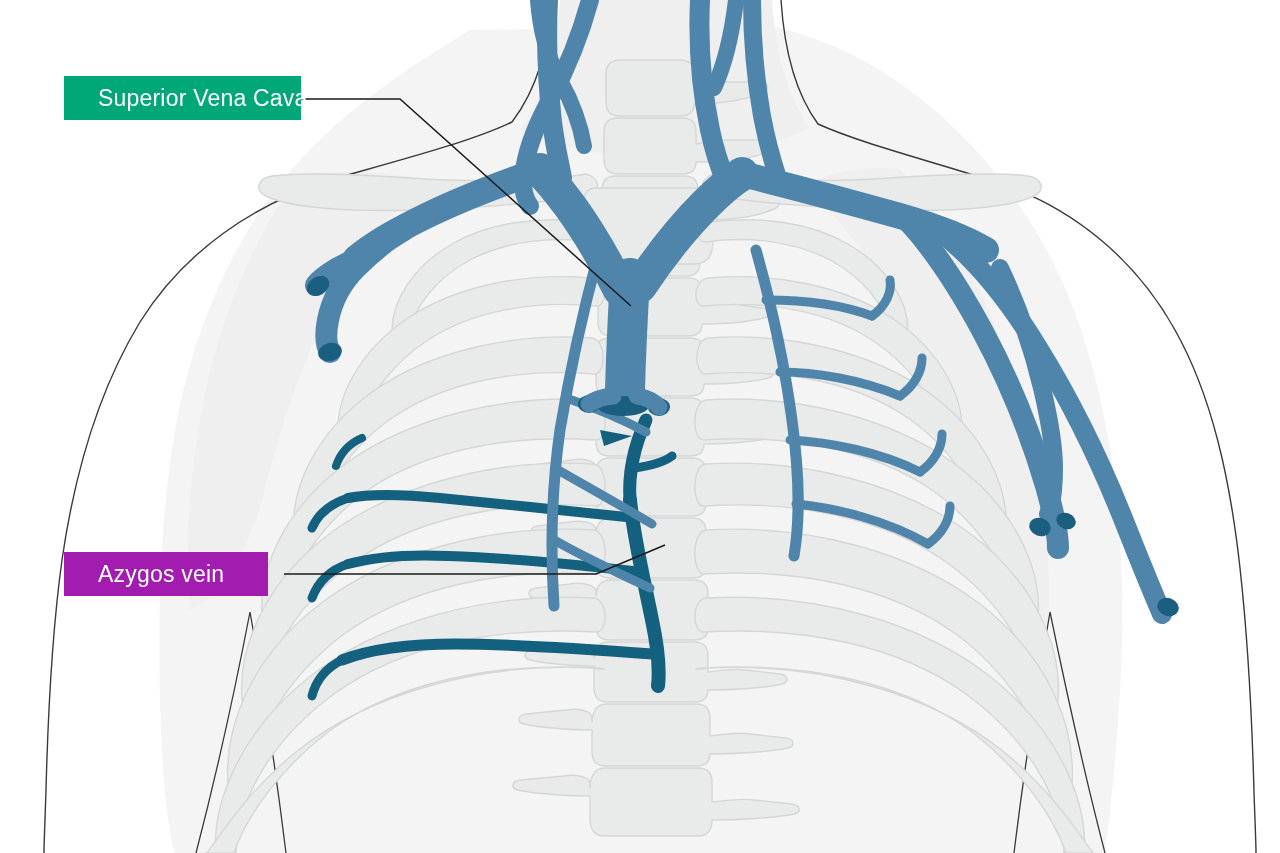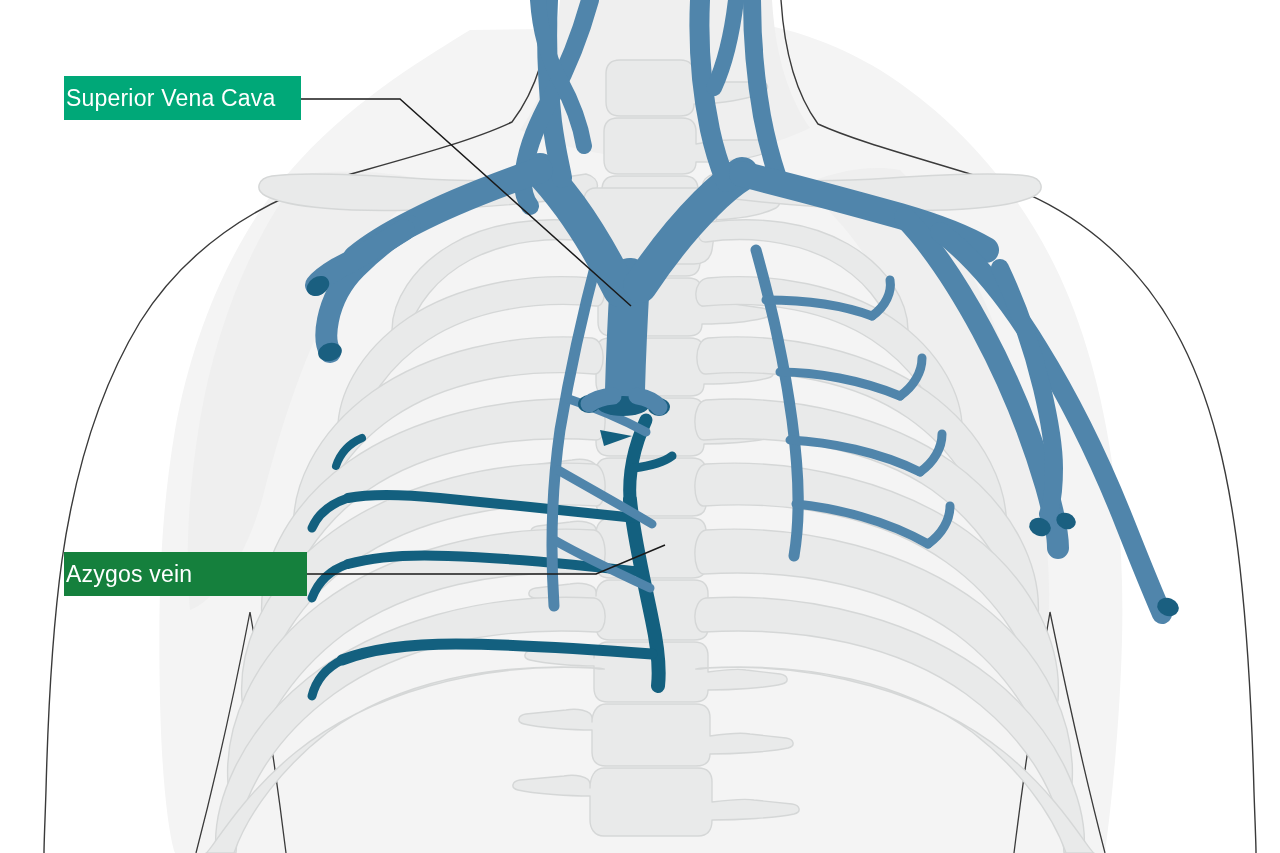--- a/index.html
+++ b/index.html
@@ -23,21 +23,21 @@
     left: 0;
     top: 0;
     width: 1280px;
     height: 853px;
   }
   .callout {
     position: absolute;
     display: flex;
     align-items: center;
     box-sizing: border-box;
-    padding: 0 2px;
+    padding: 0 34px;
     color: #ffffff;
     font-size: 23px;
     letter-spacing: 0.2px;
     white-space: nowrap;
     line-height: 1;
   }
   #callout-svc {
     left: 64px;
     top: 76px;
     width: 237px;
@@ -497,17 +497,17 @@
         <polyline points="284,574 596,574 665,545"></polyline>
       </g>
 
     </g>
   </svg>
 
   <div class="callout" id="callout-svc" style="background: rgb(0, 168, 120); color: rgb(255, 255, 255); left: 64px; top: 76px; width: 237px; height: 44px;">
     <span>Superior Vena Cava</span>
   </div>
 
-  <div class="callout" id="callout-azygos" style="background: #15803d; color: rgb(255, 255, 255); left: 64px; top: 552px; width: 243px; height: 44px;">
+  <div class="callout" id="callout-azygos" style="background: #a21caf; color: rgb(255, 255, 255); left: 64px; top: 552px; width: 204px; height: 44px;">
     <span>Azygos vein</span>
   </div>
 
 </div>
 
 </body></html>

